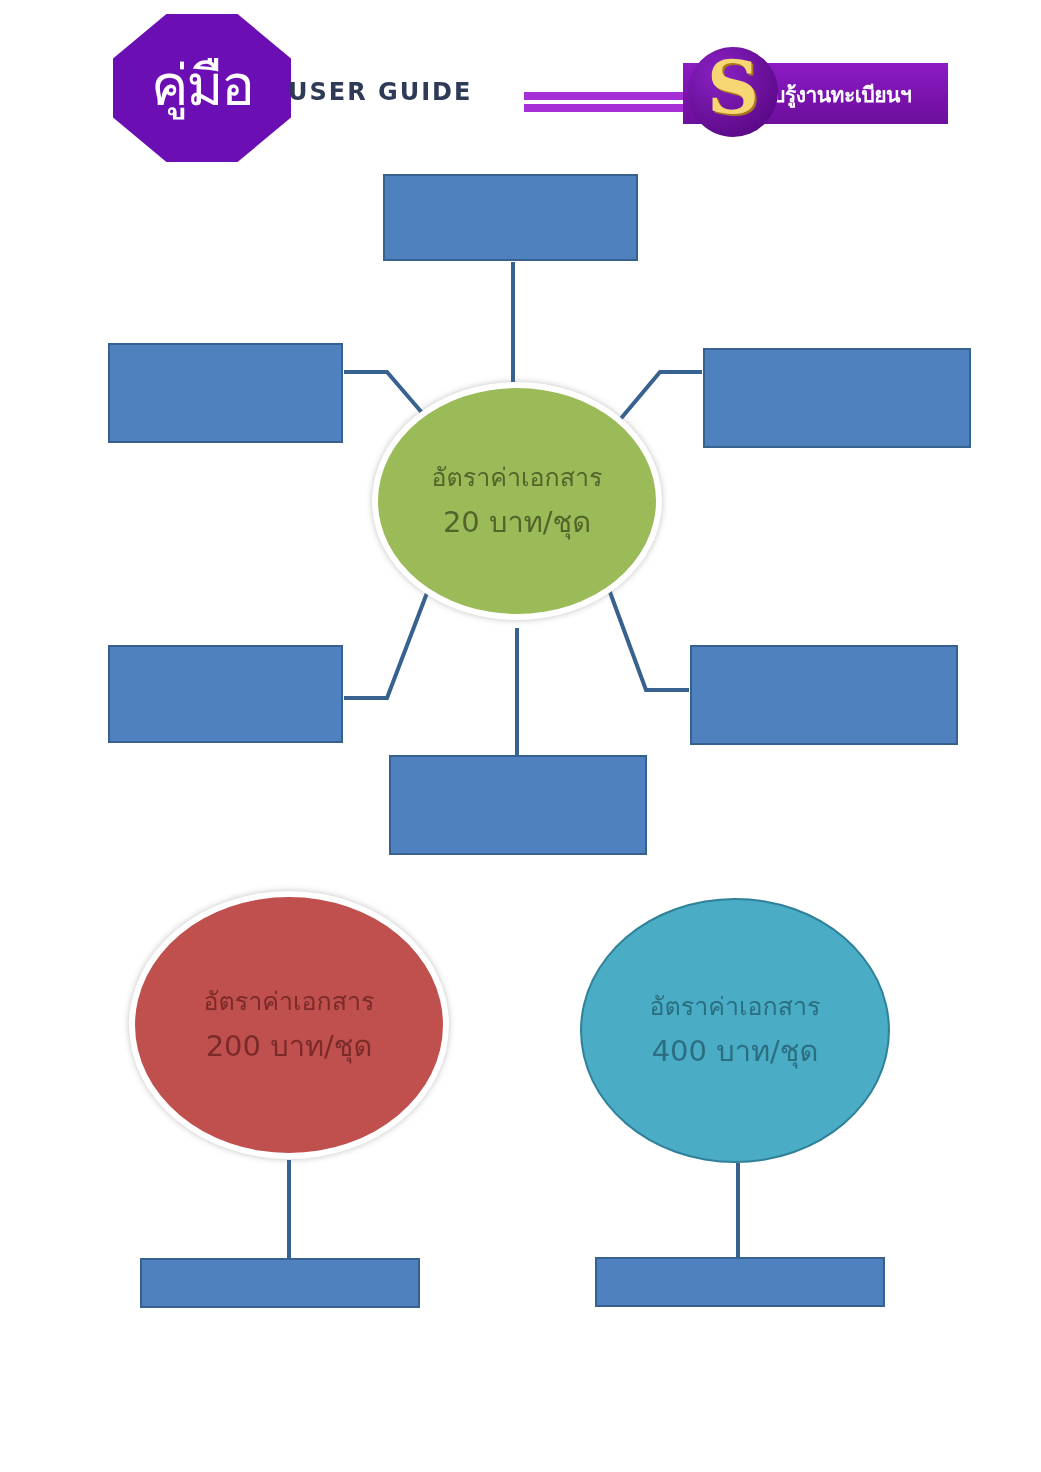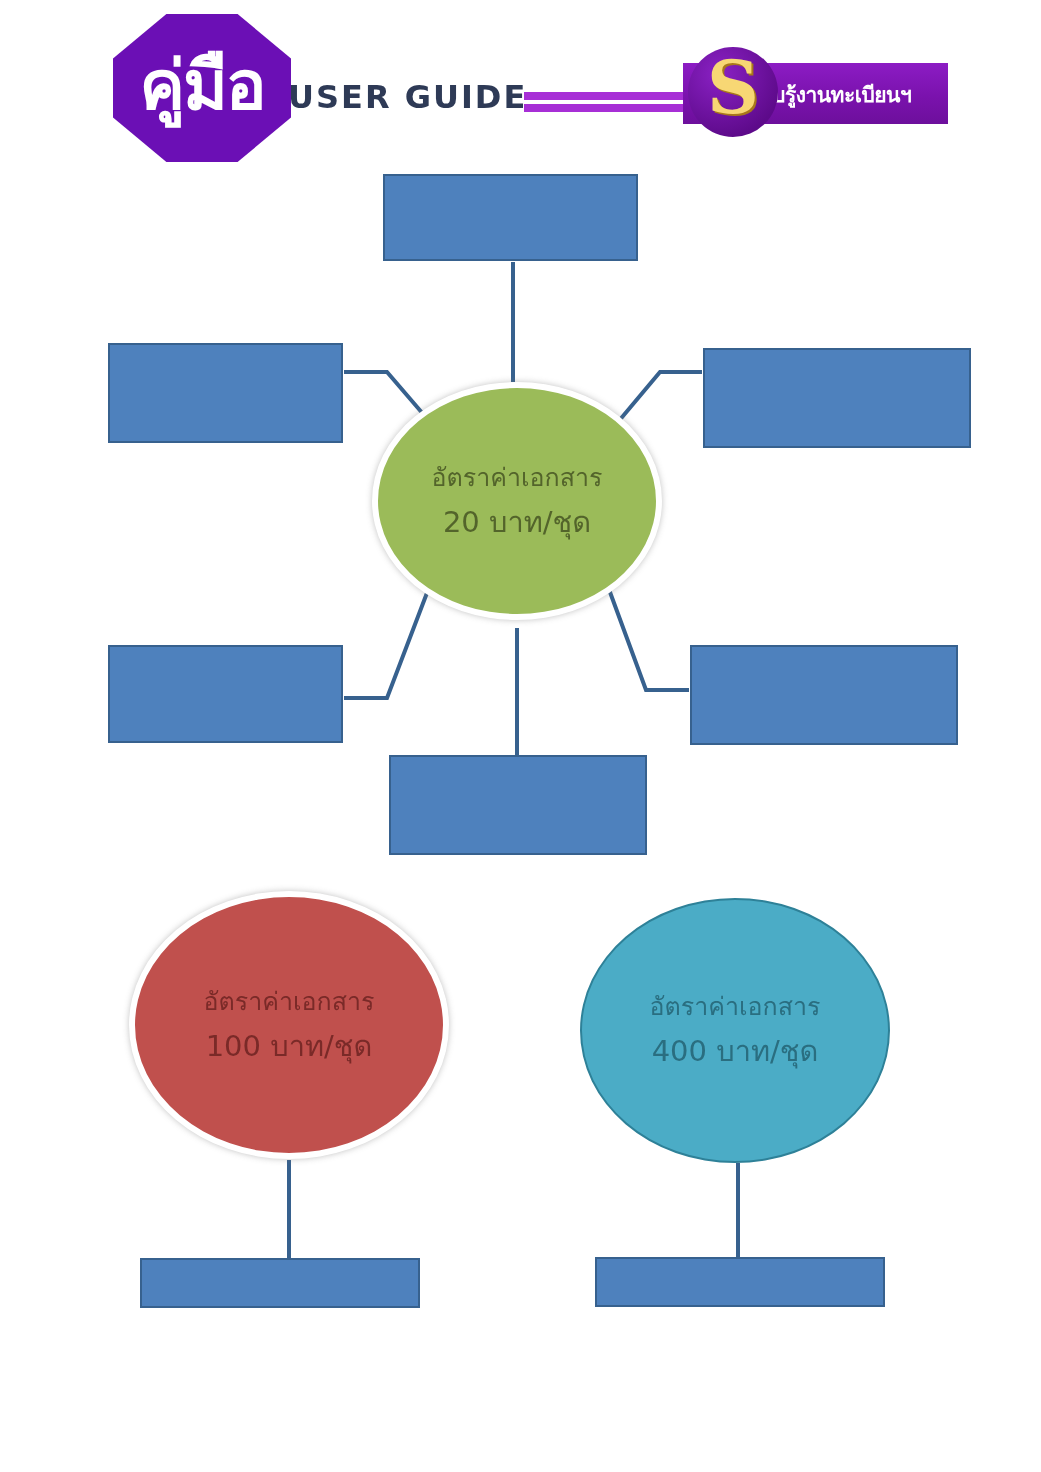--- a/index.html
+++ b/index.html
@@ -32,30 +32,30 @@
     width: 178px; height: 148px;
     background: #6a0dad;
     background: #6b0fb5;
     clip-path: polygon(30% 0%, 70% 0%, 100% 30%, 100% 70%, 70% 100%, 30% 100%, 0% 70%, 0% 30%);
     display: flex;
     align-items: center;
     justify-content: center;
   }
   #logo-octagon .logo-thai {
     color: #ffffff;
-    font-size: 68px;
-    font-weight: bold;
+    font-size: 56px;
+    font-weight: normal;
     line-height: 1;
     letter-spacing: -2px;
     transform: translateY(-2px);
   }
   #user-guide-text {
     position: absolute;
     left: 288px; top: 78px;
-    font-size: 32px;
+    font-size: 24px;
     font-weight: bold;
     letter-spacing: 2px;
     color: #2e3a56;
     font-family: "DejaVu Sans", "Liberation Sans", sans-serif;
     white-space: nowrap;
   }
   .hdr-bar {
     position: absolute;
     left: 524px;
     width: 215px;
@@ -229,21 +229,21 @@
     <div class="box" style="left:140px; top:1258px; width:280px; height:50px;"></div>
     <div class="box" style="left:595px; top:1257px; width:290px; height:50px;"></div>
 
     <div class="circle" id="circle-green">
       <div class="line1">อัตราค่าเอกสาร</div>
       <div class="line2">20 บาท/ชุด</div>
     </div>
 
     <div class="circle" id="circle-red">
       <div class="line1">อัตราค่าเอกสาร</div>
-      <div class="line2">100 บาท/ชุด</div>
+      <div class="line2">200 บาท/ชุด</div>
     </div>
 
     <div class="circle" id="circle-cyan">
       <div class="line1">อัตราค่าเอกสาร</div>
       <div class="line2">400 บาท/ชุด</div>
     </div>
 
   </div>
 
   <div id="footer">

